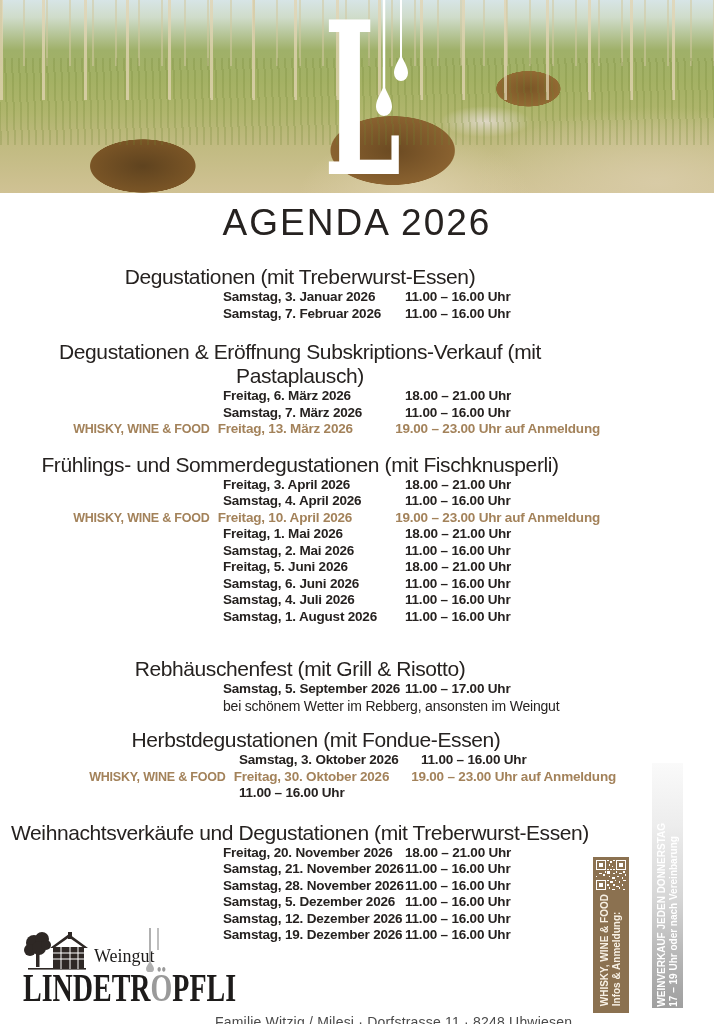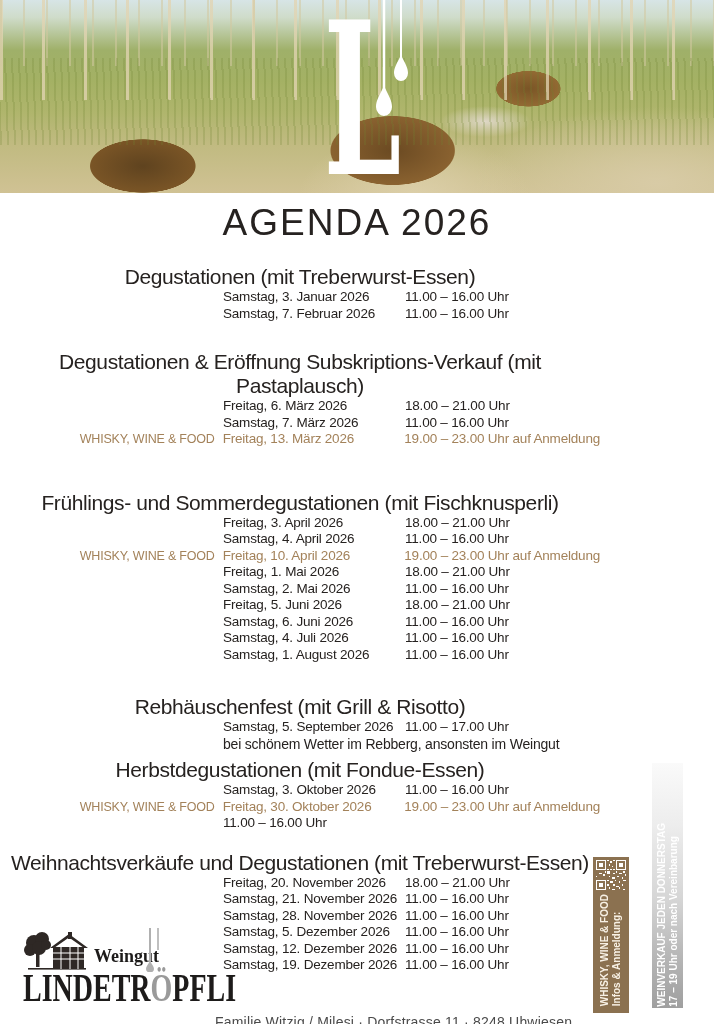--- a/index.html
+++ b/index.html
@@ -38,44 +38,44 @@
   }
   .hero-drips{ position:absolute; left:0; top:0; }
 
   
   .content{ position:absolute; left:0; top:0; width:714px; }
   .page-title{
     margin:203px 0 0; font-size:37px; line-height:40px; font-weight:normal;
     letter-spacing:2px; text-align:center; color:#262220;
   }
   .section{ width:600px; }
-  .sec-0{margin-top:22px;} .sec-1{margin-top:28px;} .sec-2{margin-top:43px;}
-  .sec-3{margin-top:32px;} .sec-4{margin-top:6px;} .sec-5{margin-top:19px;}
+  .sec-0{margin-top:22px;} .sec-1{margin-top:18px;} .sec-2{margin-top:15px;}
+  .sec-3{margin-top:32px;} .sec-4{margin-top:14px;padding-left:16px;} .sec-5{margin-top:19px;}
   .section-heading{
     font-size:21px; line-height:24px; letter-spacing:-0.4px;
     text-align:center; color:#262220; font-weight:normal; margin:0;
   }
   .rows{ margin:0; }
-  .row{ display:flex; font-size:13.5px; line-height:16.5px; letter-spacing:-0.2px; }
+  .row{ display:flex; font-size:13.5px; line-height:16.5px; letter-spacing:-0.2px;font-weight:bold; }
   .row-label{
     width:223px; box-sizing:border-box; padding-right:8px; text-align:right;
     font-size:12.5px; color:#a3825a; white-space:nowrap;
   }
   .row-date{ width:182px; white-space:nowrap; }
   .row-time{ flex:1; white-space:nowrap; }
   .row.highlight .row-date, .row.highlight .row-time{ color:#a3825a; }
   .section-note{
     margin-left:223px; font-size:14px; line-height:16.5px; letter-spacing:-0.2px; color:#262220;
   }
 
   
   .logo-icon{ position:absolute; left:24px; top:930px; }
   .brand-weingut{
     position:absolute; left:94px; top:946px;
-    font-family:"Liberation Serif",serif; font-weight:bold; font-size:18px; color:#1d1b1a;
+    font-family:"Liberation Serif",serif; font-weight:normal; font-size:18px; color:#1d1b1a;
   }
   .brand-name{
     position:absolute; left:23px; top:968px;
     font-family:"Liberation Serif",serif; font-weight:bold; font-size:40px; line-height:40px;
     color:#1d1b1a; transform:scaleX(0.70); transform-origin:0 0; white-space:nowrap;
   }
   .brand-name .o-gray{ color:#9a9a9a; }
   .brand-drips{ position:absolute; left:142px; top:928px; }
   .contact{
     position:absolute; left:215px; top:970px; font-size:14px; line-height:16px;

